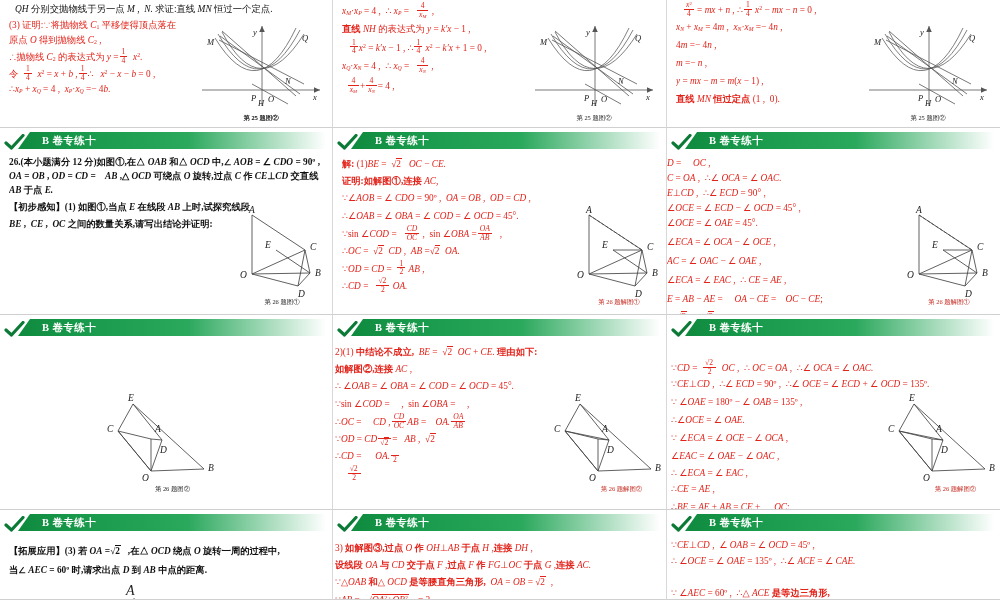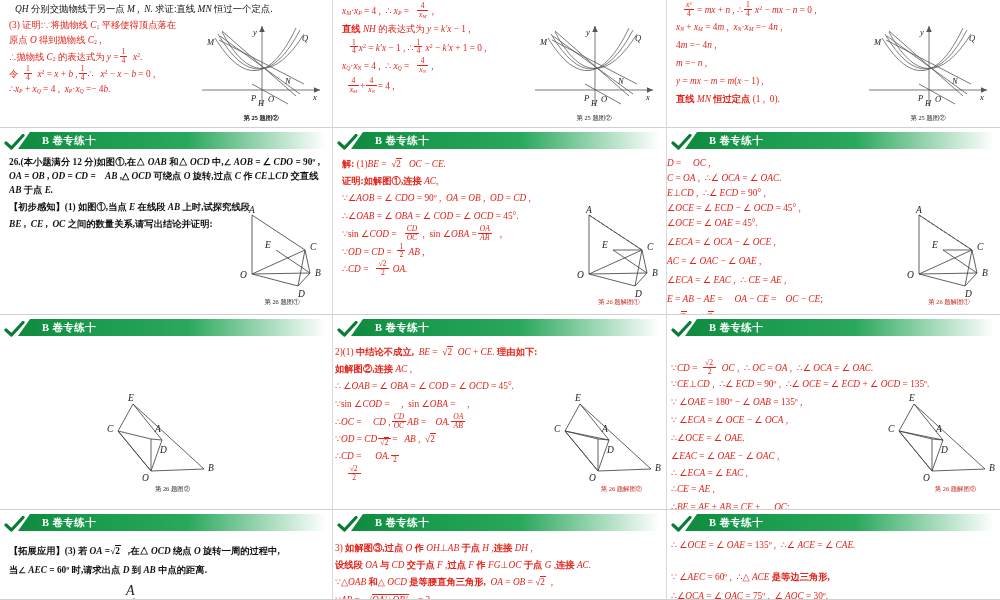--- a/index.html
+++ b/index.html
@@ -253,20 +253,21 @@
             <path d="M2,9 L7.5,14 L19,1.5" stroke="#0c7a37" stroke-width="3.2" fill="none" stroke-linecap="round" stroke-linejoin="round"></path>
           </svg>
       </div>
     </div>
     <div class="body red" style="padding-top:4px;line-height:1.85;">
       <div class="ln"><span class="bold">解:</span> (1)<i>BE</i> = &nbsp;<span class="rad">√<span class="rv">2</span></span>&nbsp;&nbsp; <i>OC</i> − <i>CE.</i></div>
       <div class="ln"><span class="bold">证明:如解图①,连接</span> <i>AC,</i></div>
       <div class="ln">∵∠<i>AOB</i> = ∠ <i>CDO</i> = 90º , &nbsp;<i>OA</i> = <i>OB</i> , &nbsp;<i>OD</i> = <i>CD</i> ,</div>
       <div class="ln">∴∠<i>OAB</i> = ∠ <i>OBA</i> = ∠ <i>COD</i> = ∠ <i>OCD</i> = 45°.</div>
       <div class="ln">∵sin ∠<i>COD</i> = &nbsp;&nbsp;<span class="frac"><span class="n"><i>CD</i></span><span class="d"><i>OC</i></span></span> , &nbsp;sin ∠<i>OBA</i> =<span class="frac"><span class="n"><i>OA</i></span><span class="d"><i>AB</i></span></span>&nbsp;&nbsp;&nbsp;,</div>
+      <div class="ln">∴<i>OC</i> = &nbsp;<span class="rad">√<span class="rv">2</span></span>&nbsp;&nbsp;<i>CD</i> , &nbsp;<i>AB</i> =<span class="rad">√<span class="rv">2</span></span>&nbsp;&nbsp;<i>OA.</i></div>
       <div class="ln">∵<i>OD</i> = <i>CD</i> = &nbsp;<span class="frac"><span class="n">1</span><span class="d">2</span></span> <i>AB</i> ,</div>
       <div class="ln">∴<i>CD</i> = &nbsp;&nbsp;<span class="frac"><span class="n"><span class="rad">√<span class="rv">2</span></span></span><span class="d">2</span></span> <i>OA.</i></div>
     </div>
     <div class="fig" style="left:236px;top:78px;width:100px;height:102px;">
       <svg width="100" height="96" viewBox="0 0 100 96">
         <g stroke="#444" fill="none" stroke-width=".85">
           <line x1="20" y1="9" x2="20" y2="68"></line>
           <line x1="20" y1="9" x2="73" y2="44"></line>
           <line x1="73" y1="44" x2="78" y2="67"></line>
           <line x1="20" y1="68" x2="78" y2="67"></line>
@@ -437,22 +438,22 @@
       <div class="check">
         <svg width="22" height="17" viewBox="0 0 22 17">
             <path d="M2,9 L7.5,14 L19,1.5" stroke="#0c7a37" stroke-width="3.2" fill="none" stroke-linecap="round" stroke-linejoin="round"></path>
           </svg>
       </div>
     </div>
     <div class="body red" style="padding:20px 2px 0 4px;line-height:1.72;">
       <div class="ln">∵<i>CD</i> = &nbsp;<span class="frac"><span class="n"><span class="rad">√<span class="rv">2</span></span></span><span class="d">2</span></span>&nbsp;&nbsp;<i>OC</i> , &nbsp;∴ <i>OC</i> = <i>OA</i> , &nbsp;∴∠ <i>OCA</i> = ∠ <i>OAC.</i></div>
       <div class="ln">∵<i>CE</i>⊥<i>CD</i> , &nbsp;∴∠ <i>ECD</i> = 90º , &nbsp;∴∠ <i>OCE</i> = ∠ <i>ECD</i> + ∠ <i>OCD</i> = 135º.</div>
       <div class="ln" style="margin-top:2px;">∵ ∠<i>OAE</i> = 180º − ∠ <i>OAB</i> = 135º ,</div>
+      <div class="ln" style="margin-top:2px;">∴∠<i>OCE</i> = ∠ <i>OAE.</i></div>
       <div class="ln" style="margin-top:2px;">∵ ∠<i>ECA</i> = ∠ <i>OCE</i> − ∠ <i>OCA</i> ,</div>
-      <div class="ln" style="margin-top:2px;">∴∠<i>OCE</i> = ∠ <i>OAE.</i></div>
       <div class="ln" style="margin-top:2px;">∠<i>EAC</i> = ∠ <i>OAE</i> − ∠ <i>OAC</i> ,</div>
       <div class="ln" style="margin-top:2px;">∴ ∠<i>ECA</i> = ∠ <i>EAC</i> ,</div>
       <div class="ln" style="margin-top:0;">∴<i>CE</i> = <i>AE</i> ,</div>
       <div class="ln" style="margin-top:2px;">∴<i>BE</i> = <i>AE</i> + <i>AB</i> = <i>CE</i> + &nbsp;&nbsp;&nbsp;&nbsp;&nbsp;<i>OC</i>;</div>
       <div class="ln">&nbsp;&nbsp;&nbsp;&nbsp;&nbsp;&nbsp;&nbsp;&nbsp;&nbsp;&nbsp;&nbsp;&nbsp;&nbsp;&nbsp;&nbsp;<span class="rad">√<span class="rv">2</span></span></div>
     </div>
     <div class="fig" style="left:218px;top:76px;width:125px;height:104px;">
       <svg width="125" height="98" viewBox="0 0 125 98">
         <g stroke="#444" fill="none" stroke-width=".85">
           <line x1="29" y1="13" x2="14" y2="40"></line>
@@ -527,19 +528,20 @@
       <div class="bar">
         <span class="ttl">B 卷专练十</span>
       </div>
       <div class="check">
         <svg width="22" height="17" viewBox="0 0 22 17">
             <path d="M2,9 L7.5,14 L19,1.5" stroke="#0c7a37" stroke-width="3.2" fill="none" stroke-linecap="round" stroke-linejoin="round"></path>
           </svg>
       </div>
     </div>
     <div class="body red" style="padding:4px 2px 0 4px;line-height:1.72;">
+      <div class="ln">∵<i>CE</i>⊥<i>CD</i> , &nbsp;∠ <i>OAB</i> = ∠ <i>OCD</i> = 45º ,</div>
       <div class="ln">∴ ∠<i>OCE</i> = ∠ <i>OAE</i> = 135º , &nbsp;∴∠ <i>ACE</i> = ∠ <i>CAE.</i></div>
       <div class="ln" style="margin-top:16px;">∵ ∠<i>AEC</i> = 60º , &nbsp;∴△ <i>ACE</i> <span class="bold">是等边三角形,</span></div>
       <div class="ln" style="margin-top:3px;">∴∠<i>OCA</i> = ∠ <i>OAC</i> = 75º , &nbsp;∠ <i>AOC</i> = 30º.</div>
     </div>
   </div>
 
 </div>
 
 </body></html>

